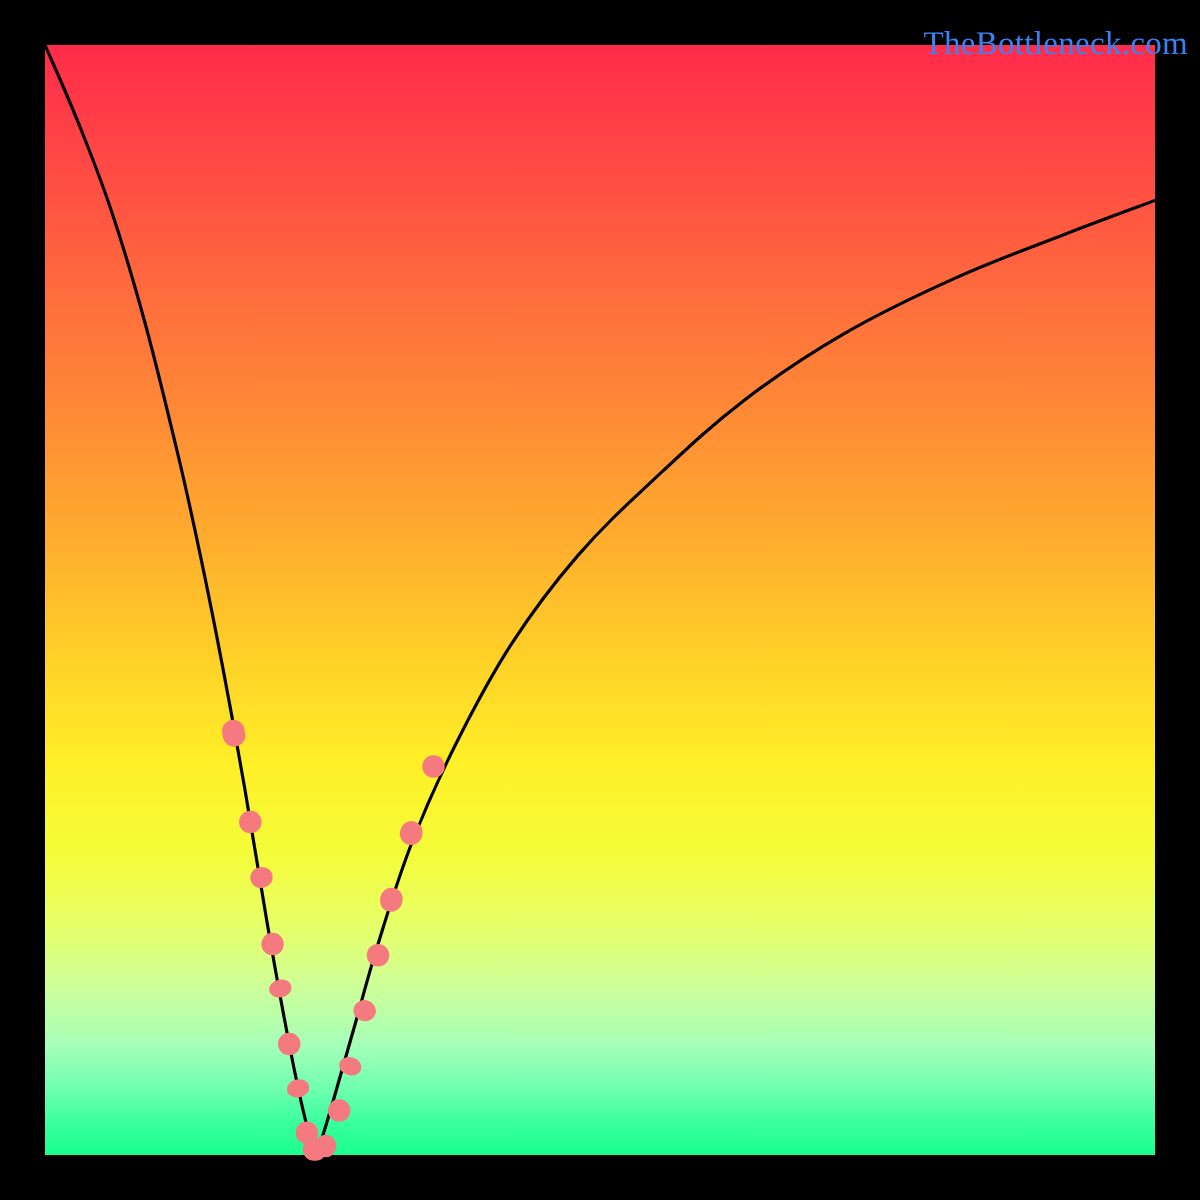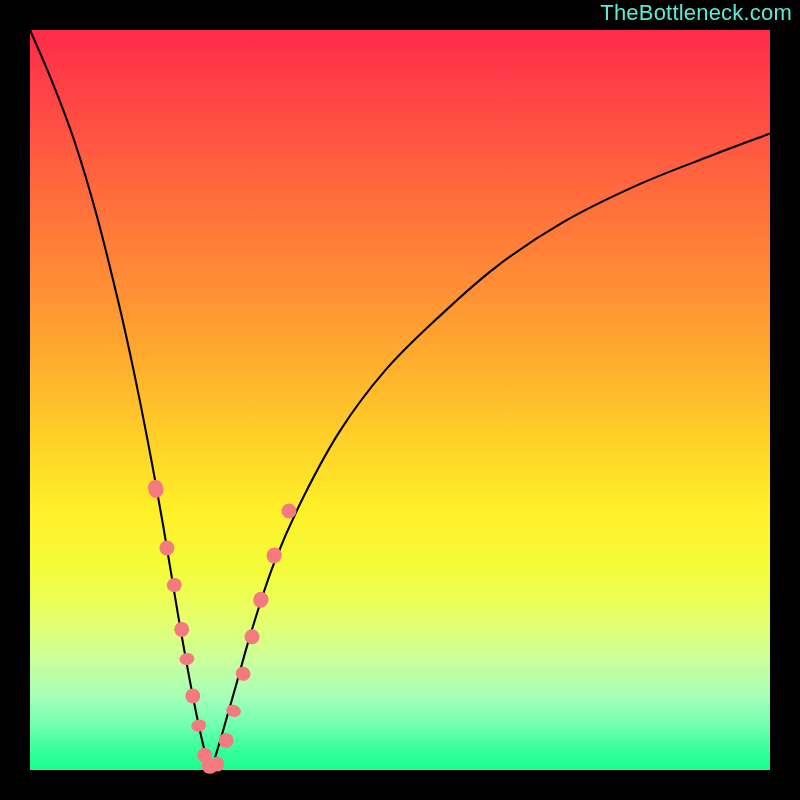--- a/index.html
+++ b/index.html
@@ -34,27 +34,28 @@
       #f4fc3a 73%,
       #e8ff66 79%,
       #ccff9a 85%,
       #a6ffb8 90%,
       #70ffb0 94%,
       #3bff9e 97%,
       #19ff8e 100%);
   }
   .watermark {
     position: absolute;
-    top: 0;
+    top: 16px;
     right: 8px;
-    color: #5eead4;
+    color: #3b82f6;
     font-size: 22px;
     font-weight: 500;
     letter-spacing: 0.2px;
     user-select: none;
+    font-family: Liberation Serif, serif;
   }
   svg.curves {
     position: absolute;
     left: 0;
     top: 0;
     width: 740px;
     height: 740px;
     overflow: visible;
   }
   .curve {

